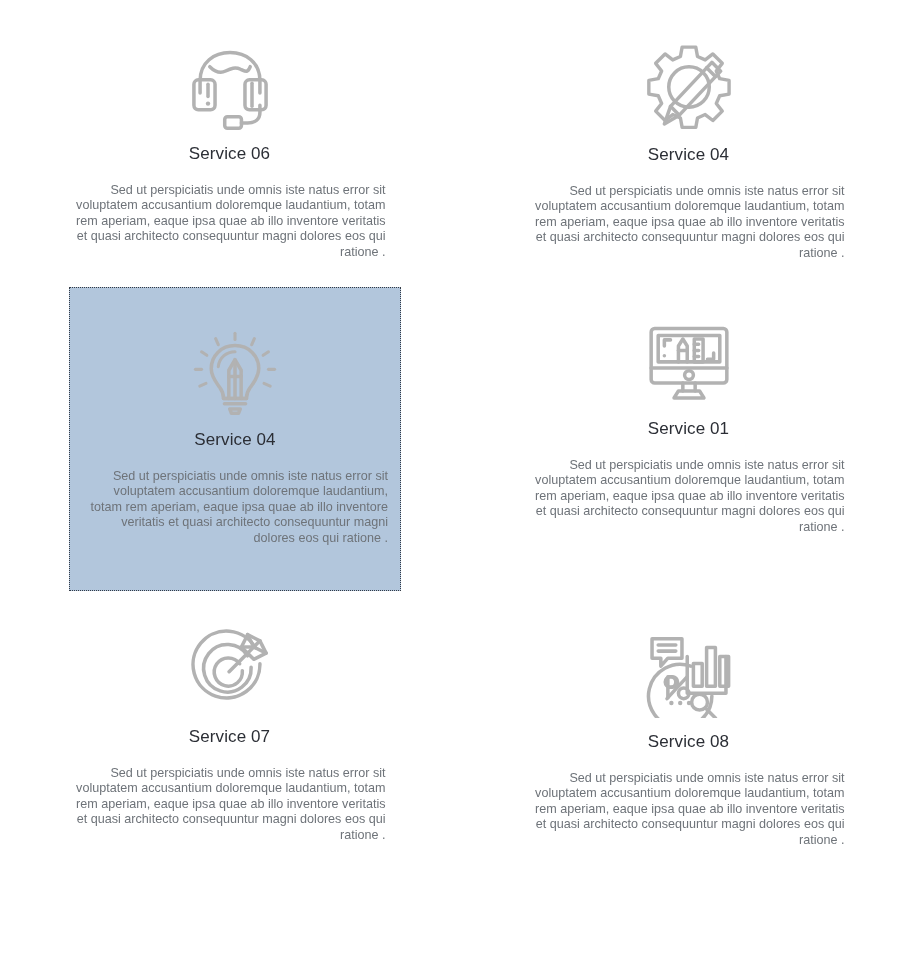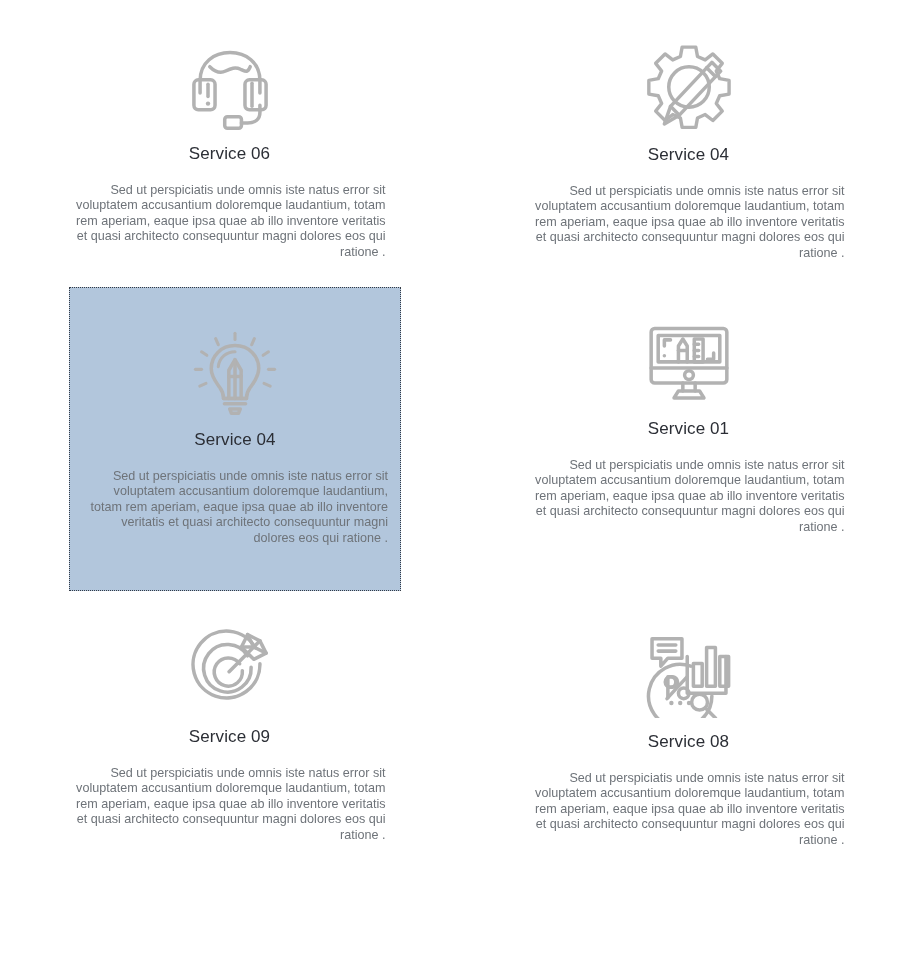--- a/index.html
+++ b/index.html
@@ -187,21 +187,21 @@
       <svg viewBox="0 0 100 100">
         <path class="icon-stroke" d="M79 26 A38 38 0 1 0 84 44"></path>
         <path class="icon-stroke" d="M70 35 A27 27 0 1 0 74 48"></path>
         <path class="icon-stroke" d="M61 44 A16 16 0 1 0 64 52"></path>
         <path class="icon-stroke" d="M49 53 L84 18"></path>
         <path class="icon-stroke" d="M70 11 L84 18 L91 32 L77 39 L63 25 Z"></path>
         <path class="icon-stroke" d="M70 11 L77 25 L91 32"></path>
         <path class="icon-stroke" d="M63 25 L77 25"></path>
       </svg>
     </span>
-    <div class="service-title">Service 09</div>
+    <div class="service-title">Service 07</div>
     <p class="service-desc">Sed ut perspiciatis unde omnis iste natus error sit voluptatem accusantium doloremque laudantium, totam rem aperiam, eaque ipsa quae ab illo inventore veritatis et quasi architecto consequuntur magni dolores eos qui ratione .</p>
   </div>
 
   <div class="service-card cell-s01">
     <span class="icon-wrap">
       <svg viewBox="0 0 100 100">
         <path class="icon-stroke" d="M52 41 A36 36 0 1 0 76 75"></path>
         <path class="icon-stroke" d="M26 53 L31 53 M31 53 A6 6 0 0 1 31 65 L26 65 M26 53 L26 77"></path>
         <path class="icon-stroke" d="M26 53 L26 77" style="display:none"></path>
         <circle class="icon-stroke" cx="29" cy="59" r="6"></circle>

